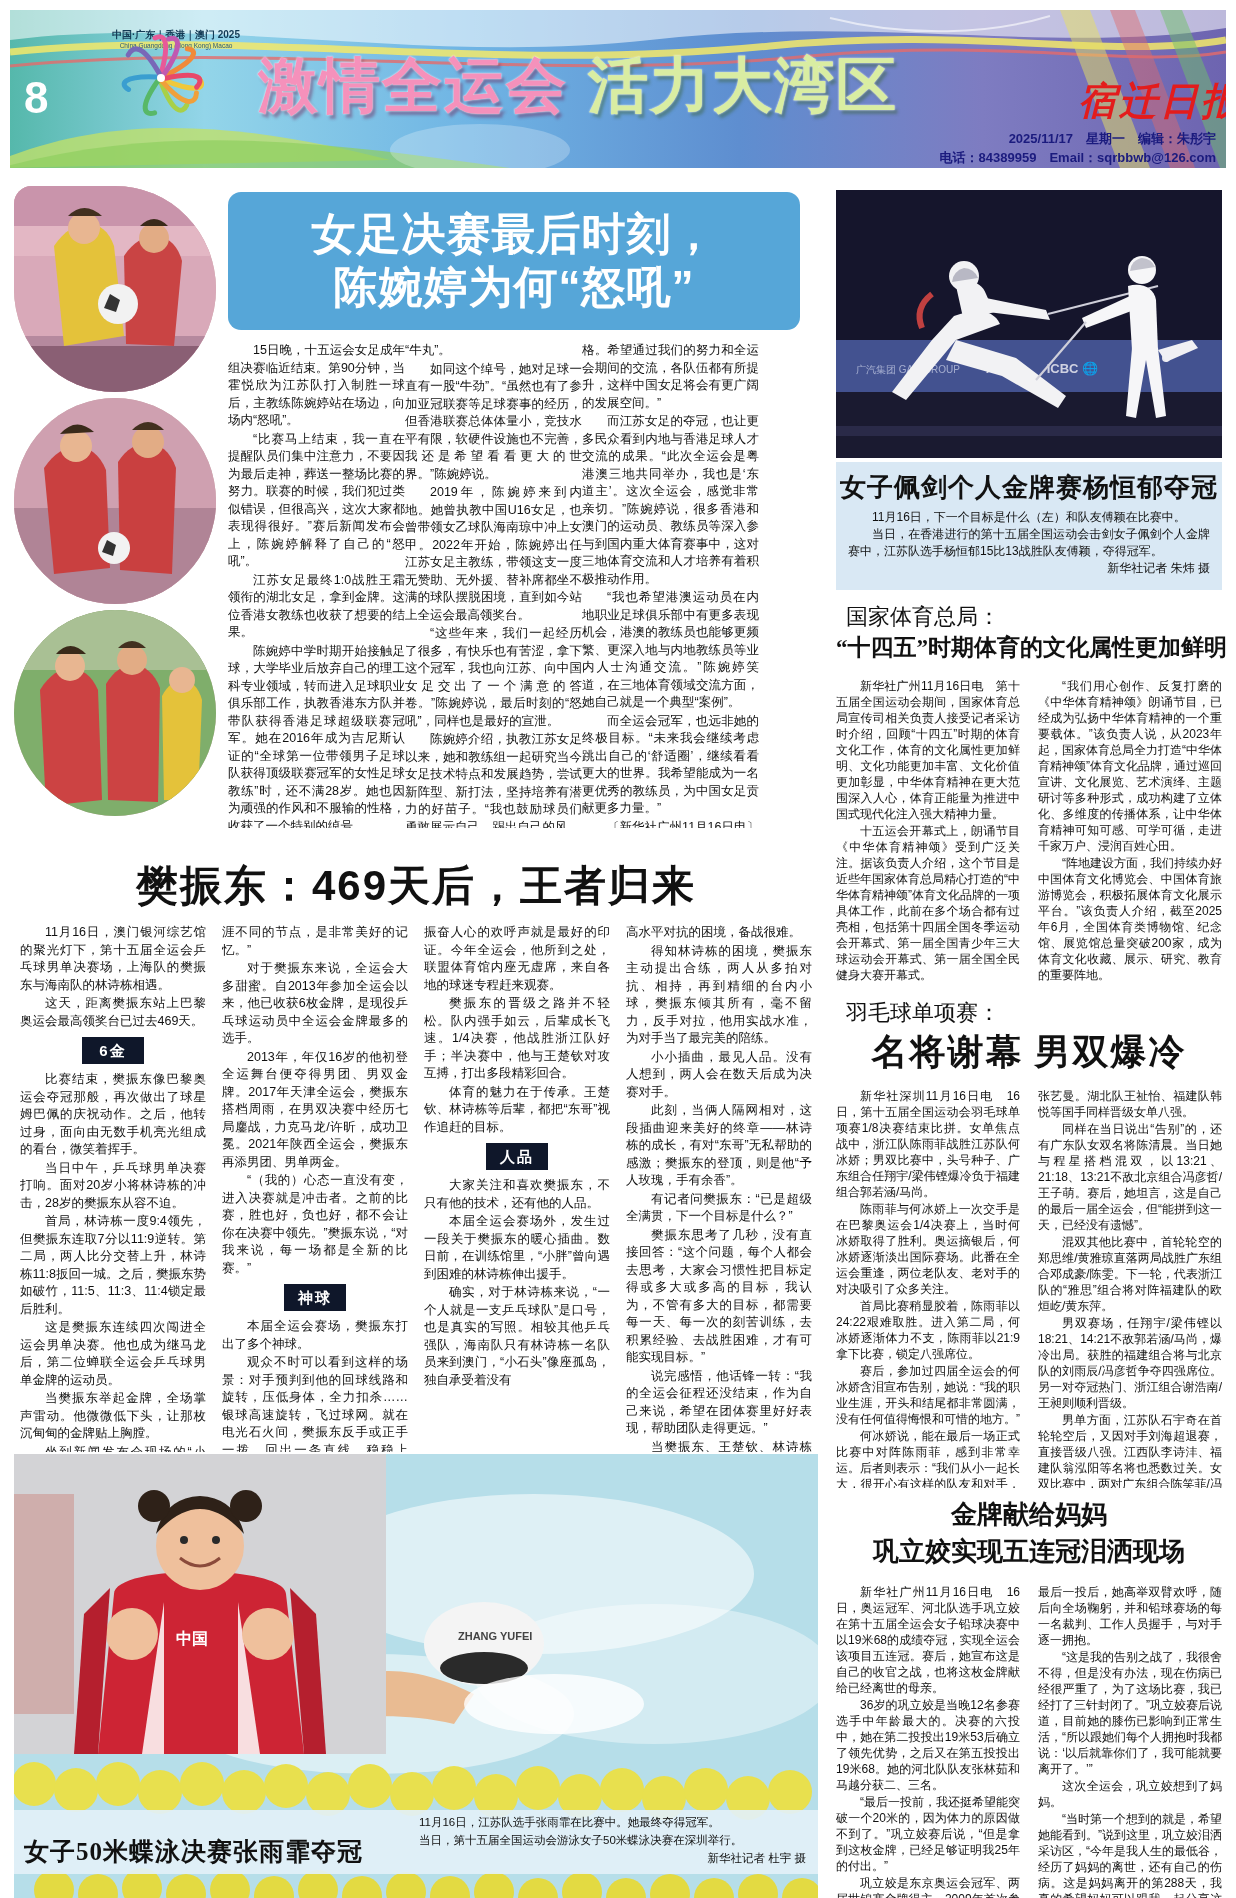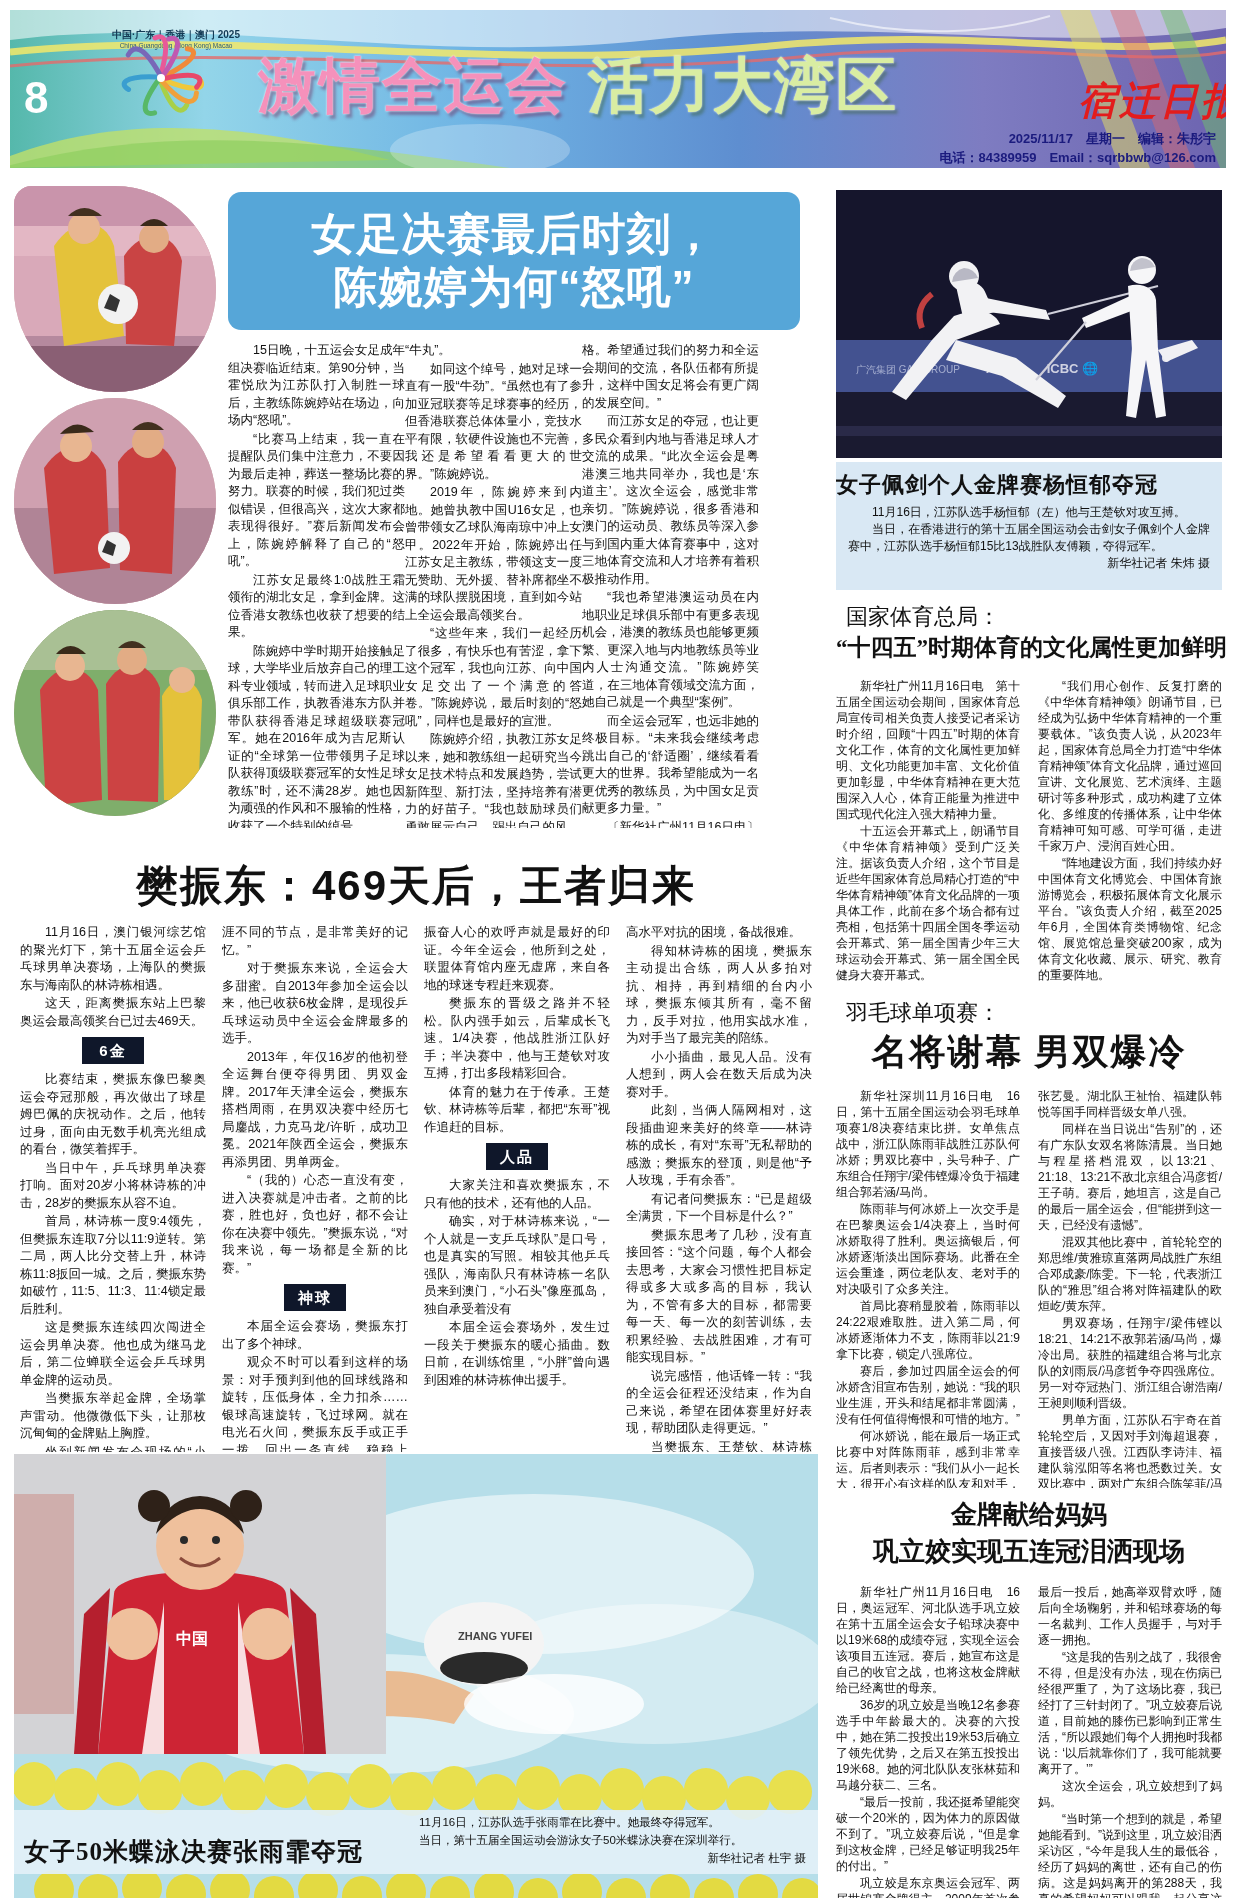--- a/index.html
+++ b/index.html
@@ -55,21 +55,21 @@
   
   #swim-block{left:14px;top:1454px;width:804px;height:444px;overflow:hidden;}
   #swim-strip{left:0;top:356px;width:804px;height:64px;background:rgba(226,240,248,.93);}
   #swim-headline{left:10px;top:14px;font-size:25px;font-weight:900;letter-spacing:1px;white-space:nowrap;
                  font-family:"Liberation Serif","DejaVu Serif",serif;margin-top:11px;}
   #swim-caption{left:382px;top:3px;width:410px;font-size:11.5px;line-height:18px;}
 
   
   #fence-photo{left:836px;top:190px;width:386px;height:268px;overflow:hidden;}
   #fence-box{left:836px;top:462px;width:386px;height:128px;background:#d9e8f4;padding:0;}
-  #fence-box h2{margin:8px 0 4px;text-align:left;font-size:22px;font-weight:900;letter-spacing:1px;
+  #fence-box h2{margin:8px 0 4px;text-align:center;font-size:26px;font-weight:900;letter-spacing:1px;
                 font-family:Liberation Serif, serif;white-space:nowrap;}
   #fence-box .cap{padding:0 12px;font-size:12px;line-height:17px;}
   .cap p{margin:0;text-indent:2em;text-align:justify;}
   .cap p.sign{text-align:right;text-indent:0;}
 
   .kicker{left:846px;font-size:22px;color:#111;font-family:"Liberation Serif","DejaVu Serif",serif;white-space:nowrap;}
   .rhead{left:836px;width:386px;text-align:center;font-weight:900;
          font-family:"Liberation Serif","DejaVu Serif",serif;white-space:nowrap;}
   #cul-head{top:632px;font-size:23px;letter-spacing:0px;}
   #bad-head{top:1028px;font-size:36px;letter-spacing:2px;}
@@ -243,22 +243,22 @@
     </div>
     <div class="col">
       <div class="bodytext">
           <p class="cont">振奋人心的欢呼声就是最好的印证。今年全运会，他所到之处，联盟体育馆内座无虚席，来自各地的球迷专程赶来观赛。</p>
           <p>樊振东的晋级之路并不轻松。队内强手如云，后辈成长飞速。1/4决赛，他战胜浙江队好手；半决赛中，他与王楚钦对攻互搏，打出多段精彩回合。</p>
           <p>体育的魅力在于传承。王楚钦、林诗栋等后辈，都把“东哥”视作追赶的目标。</p>
         </div>
       <div class="subhead">人品</div>
       <div class="bodytext">
           <p>大家关注和喜欢樊振东，不只有他的技术，还有他的人品。</p>
+          <p>本届全运会赛场外，发生过一段关于樊振东的暖心插曲。数日前，在训练馆里，“小胖”曾向遇到困难的林诗栋伸出援手。</p>
           <p>确实，对于林诗栋来说，“一个人就是一支乒乓球队”是口号，也是真实的写照。相较其他乒乓强队，海南队只有林诗栋一名队员来到澳门，“小石头”像座孤岛，独自承受着没有</p>
-          <p>本届全运会赛场外，发生过一段关于樊振东的暖心插曲。数日前，在训练馆里，“小胖”曾向遇到困难的林诗栋伸出援手。</p>
         </div>
     </div>
     <div class="col">
         <p class="cont">高水平对抗的困境，备战很难。</p>
         <p>得知林诗栋的困境，樊振东主动提出合练，两人从多拍对抗、相持，再到精细的台内小球，樊振东倾其所有，毫不留力，反手对拉，他用实战水准，为对手当了最完美的陪练。</p>
         <p>小小插曲，最见人品。没有人想到，两人会在数天后成为决赛对手。</p>
         <p>此刻，当俩人隔网相对，这段插曲迎来美好的终章——林诗栋的成长，有对“东哥”无私帮助的感激；樊振东的登顶，则是他“予人玫瑰，手有余香”。</p>
         <p>有记者问樊振东：“已是超级全满贯，下一个目标是什么？”</p>
         <p>樊振东思考了几秒，没有直接回答：“这个问题，每个人都会去思考，大家会习惯性把目标定得或多大或多高的目标，我认为，不管有多大的目标，都需要每一天、每一次的刻苦训练，去积累经验、去战胜困难，才有可能实现目标。”</p>
         <p>说完感悟，他话锋一转：“我的全运会征程还没结束，作为自己来说，希望在团体赛里好好表现，帮助团队走得更远。”</p>
@@ -382,21 +382,21 @@
       <path d="M306,68 a14,14 0 0 1 13,9 l-25,4 a14,14 0 0 1 12,-13" fill="#c2c2cc"></path>
       <line x1="250" y1="132" x2="200" y2="190" stroke="#cfcfda" stroke-width="2.2"></line>
       <circle cx="330" cy="168" r="4" fill="#e8e8f0"></circle>
       <path d="M322,160 L356,150 L362,158 L330,172 Z" fill="#f0f0f4"></path>
     </svg>
   </div>
 
   <div class="abs" id="fence-box">
     <h2>女子佩剑个人金牌赛杨恒郁夺冠</h2>
     <div class="cap">
-        <p>11月16日，江苏队选手杨恒郁（左）他与王楚钦对攻互搏。</p>
+        <p>11月16日，下一个目标是什么（左）和队友傅颖在比赛中。</p>
         <p>当日，在香港进行的第十五届全国运动会击剑女子佩剑个人金牌赛中，江苏队选手杨恒郁15比13战胜队友傅颖，夺得冠军。</p>
         <p class="sign">新华社记者 朱炜 摄</p>
       </div>
   </div>
 
   <div class="abs kicker" style="top:602px;">国家体育总局：</div>
   <div class="abs rhead" id="cul-head">“十四五”时期体育的文化属性更加鲜明</div>
   <div class="abs cols rcols rbody bodytext" id="cul-body">
     <div class="col">
         <p>新华社广州11月16日电　第十五届全国运动会期间，国家体育总局宣传司相关负责人接受记者采访时介绍，回顾“十四五”时期的体育文化工作，体育的文化属性更加鲜明、文化功能更加丰富、文化价值更加彰显，中华体育精神在更大范围深入人心，体育正能量为推进中国式现代化注入强大精神力量。</p>

